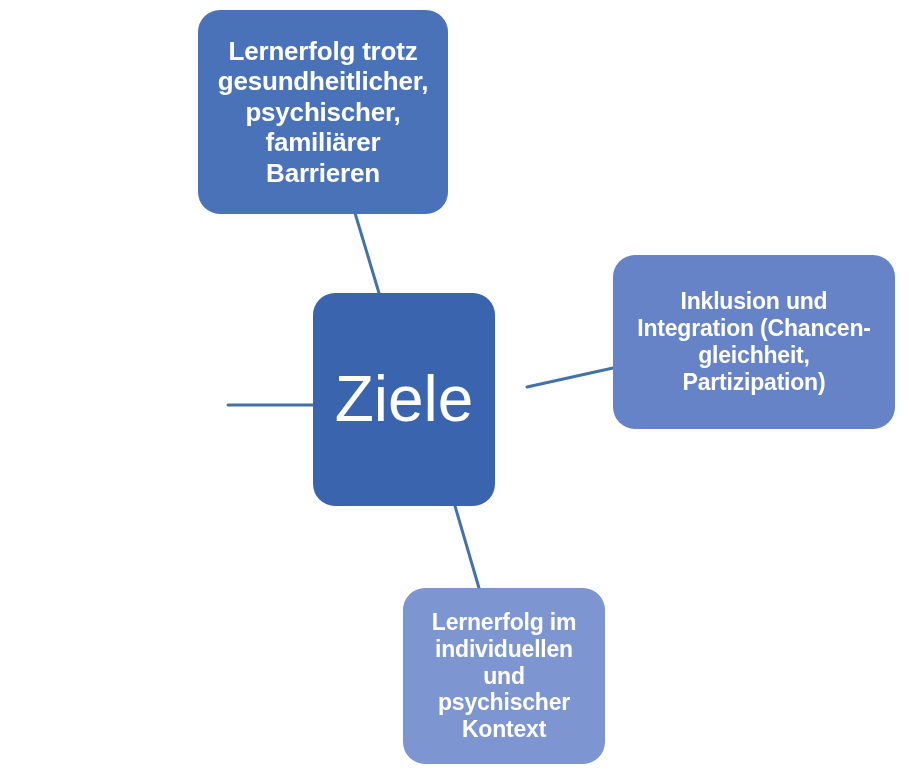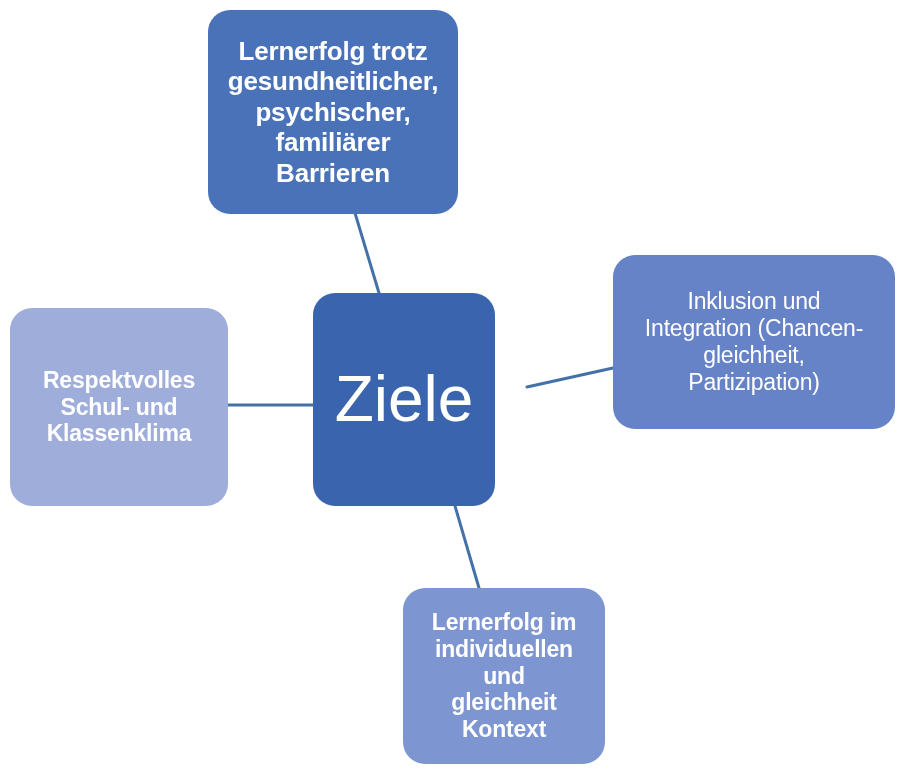--- a/index.html
+++ b/index.html
@@ -39,21 +39,21 @@
     padding: 6px 10px;
     white-space: pre-line;
   }
   .node-label {
     display: block;
     width: 100%;
     white-space: pre-line;
   }
   
   #node-top {
-    left: 208px;
+    left: 198px;
     top: 10px;
     width: 250px;
     height: 204px;
     background: #4A72B8;
     font-size: 26px;
     font-weight: bold;
     letter-spacing: -0.2px;
   }
   
   #node-center {
@@ -67,21 +67,21 @@
     letter-spacing: 0px;
   }
   
   #node-right {
     left: 613px;
     top: 255px;
     width: 282px;
     height: 174px;
     background: #6683C8;
     font-size: 23px;
-    font-weight: normal;
+    font-weight: bold;
     letter-spacing: -0.2px;
   }
   
   #node-left {
     left: 10px;
     top: 308px;
     width: 218px;
     height: 198px;
     background: #9FADDA;
     font-size: 23px;
@@ -124,27 +124,22 @@
     <span class="node-label">Inklusion und
 Integration (Chancen-
 gleichheit,
 Partizipation)</span>
   </div>
 
   <div class="node" id="node-bottom">
     <span class="node-label">Lernerfolg im
 individuellen
 und
-gleichheit
+psychischer
 Kontext</span>
   </div>
 
-  <div class="node" id="node-left">
-    <span class="node-label">Respektvolles
-Schul- und
-Klassenklima</span>
-  </div>
 
   <div class="node" id="node-center">
     <span class="node-label">Ziele</span>
   </div>
 
 </div>
 
 </body></html>

